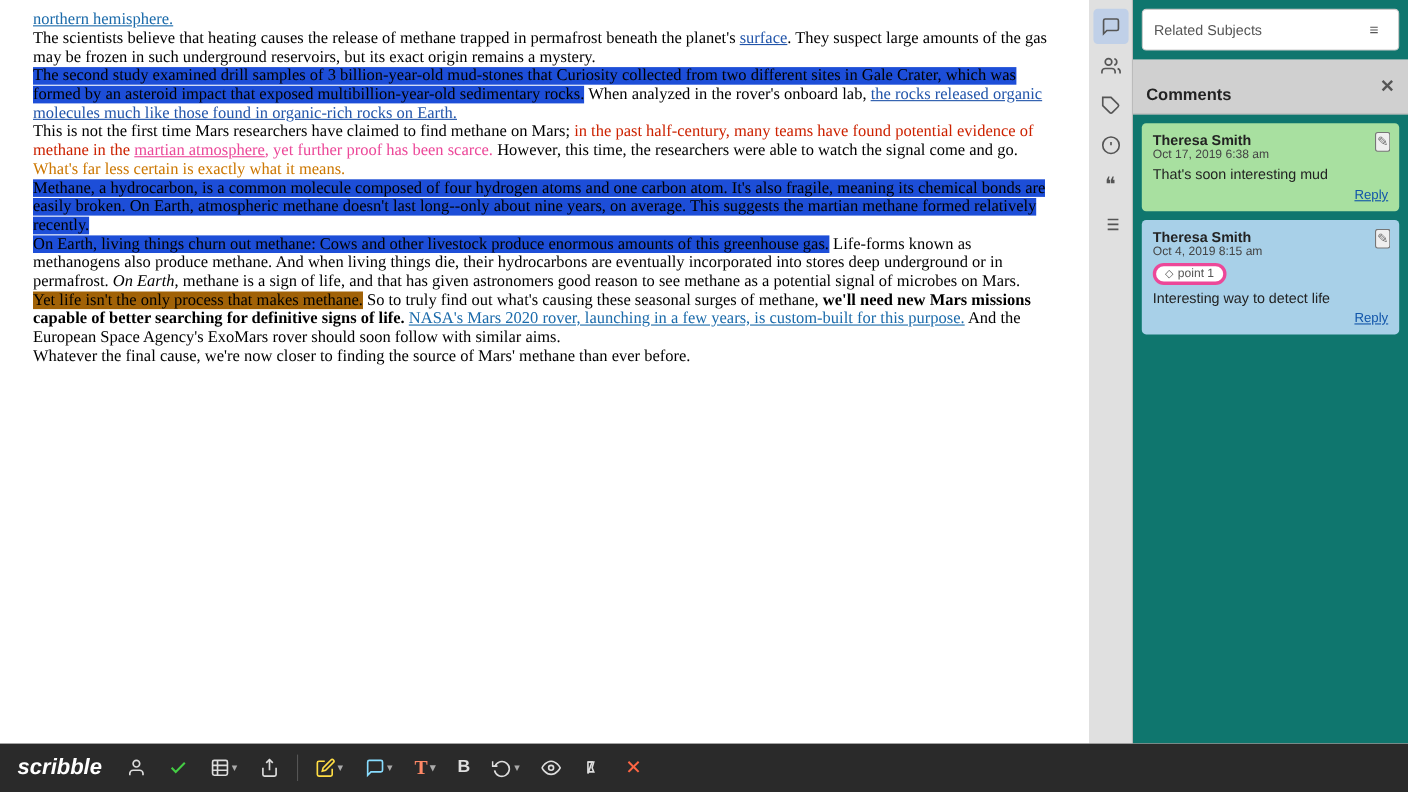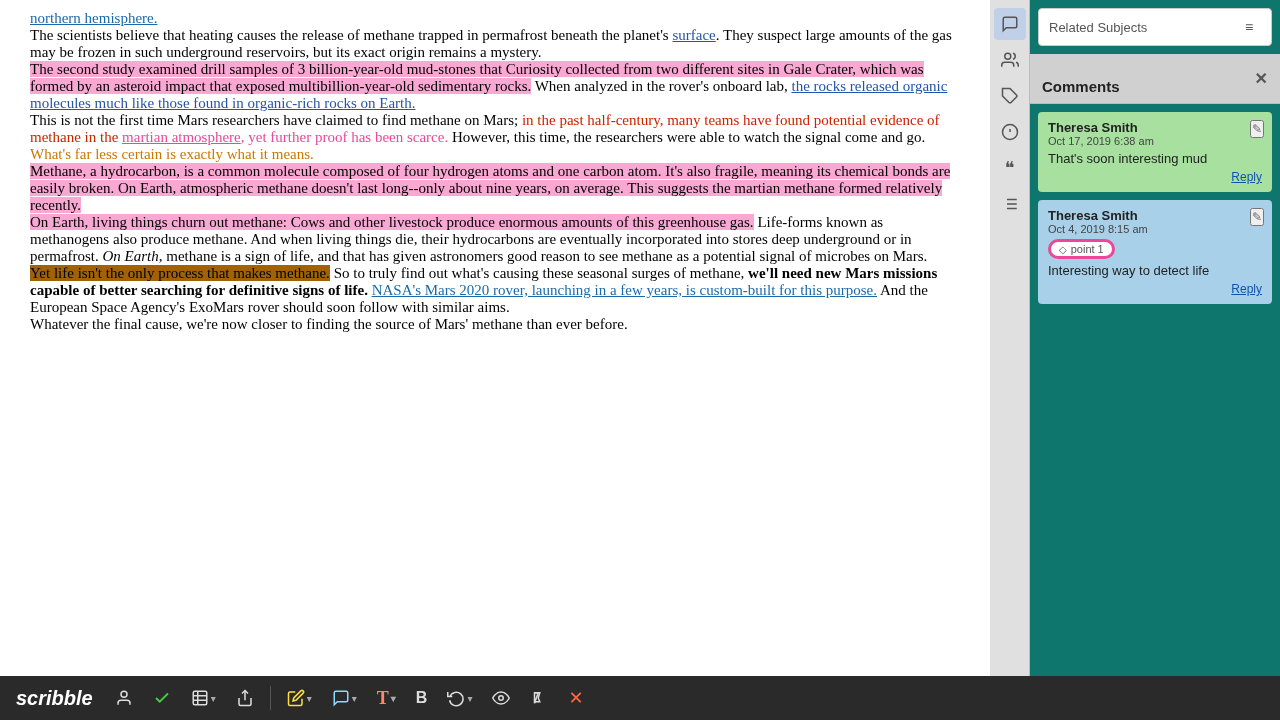--- a/index.html
+++ b/index.html
@@ -4,21 +4,21 @@
   <style>
     * { box-sizing: border-box; margin: 0; padding: 0; }
     body { font-family: Georgia, 'Times New Roman', serif; font-size: 15px; background: #f5f5f5; display: flex; flex-direction: column; height: 720px; overflow: hidden; }
 
     .main-container {
       display: flex;
       flex: 1;
       overflow: hidden;
     }
 
-    .highlight-green { background-color: #f9a8d4; }
+    .highlight-green { background-color: #1d4ed8; }
     .highlight-yellow { background-color: #a16207; }
     .underline-blue { text-decoration: underline; color: #2255aa; }
     .text-red { color: #cc2200; }
     .text-orange { color: #cc7700; }
     .text-pink { color: #ec4899; }
     .bold-text { font-weight: bold; }
     .link-blue { color: #1a6aaa; text-decoration: underline; }
     .italic-text { font-style: italic; text-align: center; }
 
     

